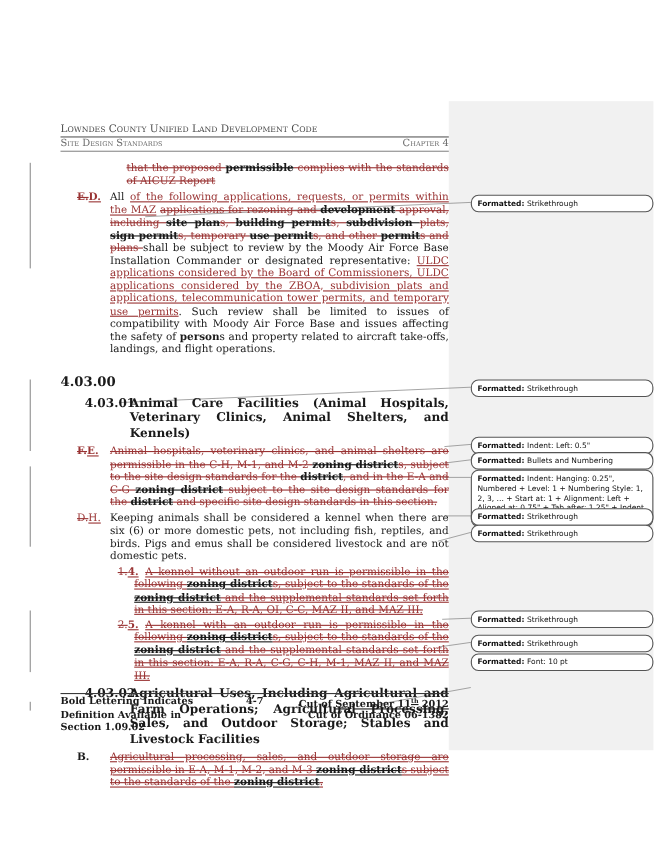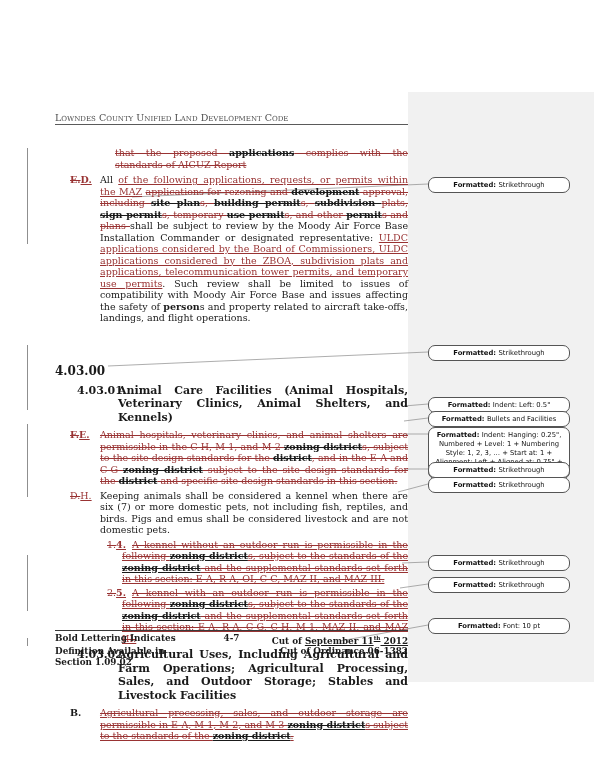--- a/index.html
+++ b/index.html
@@ -14,43 +14,43 @@
   .hdr .l2{display:flex;justify-content:space-between;font-size:9px;line-height:11px;border-bottom:1.2px solid #8a8a8a;color:#6a6a6a;padding-top:1px;}
   
   .body-flow{position:absolute;left:55px;top:147px;width:353px;z-index:2;font-size:9.5px;line-height:11.5px;}
   .para{text-align:justify;}
   .cont{margin:0 0 4px 60px;}
   .item{padding-left:45px;text-indent:-30px;margin:0 0 3px 0;}
   .item .label{display:inline-block;width:30px;text-indent:0;}
   .num-item{padding-left:67px;text-indent:-15px;margin:0 0 2px 0;}
   .num-item .label{display:inline-block;width:25px;text-indent:0;}
   .h1{display:flex;font-weight:bold;font-size:12px;line-height:14px;margin:16px 0 6px 0;}
-  .h1 .num{width:57px;flex:none;margin-top:24px;}
+  .h1 .num{width:57px;flex:none;}
   .h2{font-weight:bold;font-size:11px;line-height:13.5px;text-align:justify;padding-left:63px;text-indent:-41px;margin:4px 0 5px 0;}
   .h2 .num{display:inline-block;width:41px;text-indent:0;}
   
   .seg.b{font-weight:bold;text-align:center;}
   .seg.r{color:#993333;}
   .seg.s{text-decoration:line-through;}
   .seg.u{text-decoration:underline;}
   .seg.s.u{text-decoration:line-through underline;}
   .seg.sup{vertical-align:super;font-size:0.65em;text-decoration:underline;}
   
   .bar{position:absolute;left:27px;width:1.4px;background:#8f8f8f;z-index:2;}
   
   .ftr{position:absolute;left:55px;top:630px;width:353px;z-index:2;font-size:8.8px;line-height:10.5px;font-weight:bold;}
   .ftr .rule{border-top:1.2px solid #3a3a3a;margin-bottom:2px;}
   .ftr .row{display:flex;}
   .ftr .c-left{flex:1.2;text-align:left;}
   .ftr .c-mid{flex:0.6;text-align:center;font-weight:bold;}
   .ftr .c-right{flex:1.2;text-align:right;}
   
-  .callout{position:absolute;left:428px;width:142px;box-sizing:border-box;background:#ffffff;
+  .callout{position:absolute;left:428px;width:166px;box-sizing:border-box;background:#ffffff;
            border:1px solid #555;border-radius:7px;padding:2.5px 5px;z-index:3;
-           font-family:"DejaVu Sans", sans-serif;font-size:6.8px;line-height:9px;color:#111;text-align:center;}
+           font-family:"DejaVu Sans", sans-serif;font-size:6.8px;line-height:9px;color:#111;}
   .callout .co-label{font-weight:bold;}
 </style>
 </head>
 <body>
 
 <div class="canvas">
   <div class="margin-area"></div>
   <svg class="leaders">
       <line x1="132" y1="197" x2="428" y2="184" stroke="#8a8a8a" stroke-width="0.7"></line>
       <line x1="108" y1="366" x2="428" y2="352" stroke="#8a8a8a" stroke-width="0.7"></line>
@@ -59,31 +59,35 @@
       <line x1="404" y1="434" x2="428" y2="434" stroke="#8a8a8a" stroke-width="0.7"></line>
       <line x1="404" y1="469" x2="428" y2="469" stroke="#8a8a8a" stroke-width="0.7"></line>
       <line x1="398" y1="492" x2="428" y2="484" stroke="#8a8a8a" stroke-width="0.7"></line>
       <line x1="402" y1="563" x2="428" y2="562" stroke="#8a8a8a" stroke-width="0.7"></line>
       <line x1="400" y1="588" x2="428" y2="584" stroke="#8a8a8a" stroke-width="0.7"></line>
       <line x1="340" y1="641" x2="428" y2="625" stroke="#8a8a8a" stroke-width="0.7"></line>
     </svg>
 
   <div class="hdr">
     <div class="l1">Lowndes County Unified Land Development Code</div>
+    <div class="l2">
+      <span>Site Design Standards</span>
+      <span>Chapter 4</span>
+    </div>
   </div>
 
   <div class="body-flow">
-      <div class="para cont"><span class="seg r s">that the proposed </span><span class="seg b s">applications</span><span class="seg r s"> complies with the standards of AICUZ Report</span></div>
+      <div class="para cont"><span class="seg r s">that the proposed </span><span class="seg b s">permissible</span><span class="seg r s"> complies with the standards of AICUZ Report</span></div>
       <div class="para item"><span class="label"><span class="seg b r s">E.</span><span class="seg b r u">D.</span></span><span class="seg">All </span><span class="seg r u">of the following applications, requests, or permits within the MAZ</span><span class="seg"> </span><span class="seg r s">applications for rezoning and </span><span class="seg b s">development</span><span class="seg r s"> approval, including </span><span class="seg b s">site plan</span><span class="seg r s">s, </span><span class="seg b s">building permit</span><span class="seg r s">s, </span><span class="seg b s">subdivision </span><span class="seg r s">plats, </span><span class="seg b s">sign permit</span><span class="seg r s">s, temporary </span><span class="seg b s">use permit</span><span class="seg r s">s, and other </span><span class="seg b s">permit</span><span class="seg r s">s and plans </span><span class="seg">shall be subject to review by the Moody Air Force Base Installation Commander or designated representative:</span><span class="seg"> </span><span class="seg r u">ULDC applications considered by the Board of Commissioners, ULDC applications considered by the ZBOA, subdivision plats and applications, telecommunication tower permits, and temporary use permits</span><span class="seg">.  Such review shall be limited to issues of compatibility with Moody Air Force Base and issues affecting the safety of </span><span class="seg b">person</span><span class="seg">s and property related to aircraft take-offs, landings, and flight operations.</span></div>
       <div class="h1">
         <span class="num">4.03.00</span>
       </div>
       <div class="h2"><span class="num">4.03.01</span><span class="htext">Animal Care Facilities (Animal Hospitals, Veterinary Clinics, Animal Shelters, and Kennels)</span></div>
       <div class="para item"><span class="label"><span class="seg b r s">F.</span><span class="seg b r u">E.</span></span><span class="seg r s">Animal hospitals, veterinary clinics, and animal shelters are permissible in the C-H, M-1, and M-2 </span><span class="seg b s">zoning district</span><span class="seg r s">s, subject to the site design standards for the </span><span class="seg b s">district</span><span class="seg r s">, and in the E-A and C-G </span><span class="seg b s">zoning district</span><span class="seg r s"> subject to the site design standards for the </span><span class="seg b s">district</span><span class="seg r s"> and specific site design standards in this section.</span></div>
-      <div class="para item"><span class="label"><span class="seg r s">D.</span><span class="seg r u">H.</span></span><span class="seg">Keeping animals shall be considered a kennel when there are six (7) or more domestic pets, not including fish, reptiles, and birds.  Pigs and emus shall be considered livestock and are not domestic pets.</span></div>
+      <div class="para item"><span class="label"><span class="seg r s">D.</span><span class="seg r u">H.</span></span><span class="seg">Keeping animals shall be considered a kennel when there are six (6) or more domestic pets, not including fish, reptiles, and birds.  Pigs and emus shall be considered livestock and are not domestic pets.</span></div>
       <div class="para num-item"><span class="label"><span class="seg r s">1.</span><span class="seg b r u">4.</span></span><span class="seg r s u">A kennel without an outdoor run is permissible in the following </span><span class="seg b s u">zoning district</span><span class="seg r s u">s, subject to the standards of the </span><span class="seg b s u">zoning district</span><span class="seg r s u"> and the supplemental standards set forth in this section:  E-A, R-A, OI, C-C, MAZ II, and MAZ III.</span></div>
       <div class="para num-item"><span class="label"><span class="seg r s">2.</span><span class="seg b r u">5.</span></span><span class="seg r s u">A kennel with an outdoor run is permissible in the following </span><span class="seg b s u">zoning district</span><span class="seg r s u">s, subject to the standards of the </span><span class="seg b s u">zoning district</span><span class="seg r s u"> and the supplemental standards set forth in this section:  E-A, R-A, C-G, C-H, M-1, MAZ II, and MAZ III.</span></div>
       <div class="h2"><span class="num">4.03.02</span><span class="htext">Agricultural Uses, Including Agricultural and Farm Operations; Agricultural Processing, Sales, and Outdoor Storage; Stables and Livestock Facilities</span></div>
       <div class="para item"><span class="label"><span class="seg b">B.</span></span><span class="seg r s u">Agricultural processing, sales, and outdoor storage are permissible in E-A, M-1, M-2, and M-3 </span><span class="seg b s u">zoning district</span><span class="seg r s u">s subject to the standards of the </span><span class="seg b s u">zoning district</span><span class="seg r s u">.</span></div>
     </div>
 
   <div class="ftr">
     <div class="rule"></div>
     <div class="row">
       <span class="c-left">Bold Lettering Indicates</span>
@@ -92,25 +96,25 @@
     </div>
     <div class="row">
       <span class="c-left">Definition Available in Section 1.09.02</span>
       <span class="c-mid"></span>
       <span class="c-right">Cut of Ordinance 06-1382</span>
     </div>
   </div>
 <div class="callout" style="top: 177px;"><span class="co-label">Formatted: </span><span class="co-text">Strikethrough</span></div>
     <div class="callout" style="top: 345px;"><span class="co-label">Formatted: </span><span class="co-text">Strikethrough</span></div>
     <div class="callout" style="top: 397px;"><span class="co-label">Formatted: </span><span class="co-text">Indent: Left:  0.5"</span></div>
-    <div class="callout" style="top: 411px;"><span class="co-label">Formatted: </span><span class="co-text">Bullets and Facilities</span></div>
+    <div class="callout" style="top: 411px;"><span class="co-label">Formatted: </span><span class="co-text">Bullets and Numbering</span></div>
     <div class="callout" style="top: 427px;"><span class="co-label">Formatted: </span><span class="co-text">Indent: Hanging:  0.25", Numbered + Level: 1 + Numbering Style: 1, 2, 3, … + Start at: 1 + Alignment: Left + Aligned at:  0.75" + Tab after:  1.25" + Indent at:  1.25"</span></div>
     <div class="callout" style="top: 462px;"><span class="co-label">Formatted: </span><span class="co-text">Strikethrough</span></div>
     <div class="callout" style="top: 477px;"><span class="co-label">Formatted: </span><span class="co-text">Strikethrough</span></div>
     <div class="callout" style="top: 555px;"><span class="co-label">Formatted: </span><span class="co-text">Strikethrough</span></div>
     <div class="callout" style="top: 577px;"><span class="co-label">Formatted: </span><span class="co-text">Strikethrough</span></div>
-    <div class="callout" style="top: 618px;"><span class="co-label">Formatted: </span><span class="co-text">Font: 10 pt</span></div>
+    <div class="callout" style="top: 594px;"><span class="co-label">Formatted: </span><span class="co-text">Font: 10 pt</span></div>
     <div class="bar" style="top: 148px; height: 96px;"></div>
     <div class="bar" style="top: 345px; height: 65px;"></div>
     <div class="bar" style="top: 424px; height: 73px;"></div>
     <div class="bar" style="top: 555px; height: 56px;"></div>
     <div class="bar" style="top: 638px; height: 8px;"></div>
   </div>
 
 </body></html>

